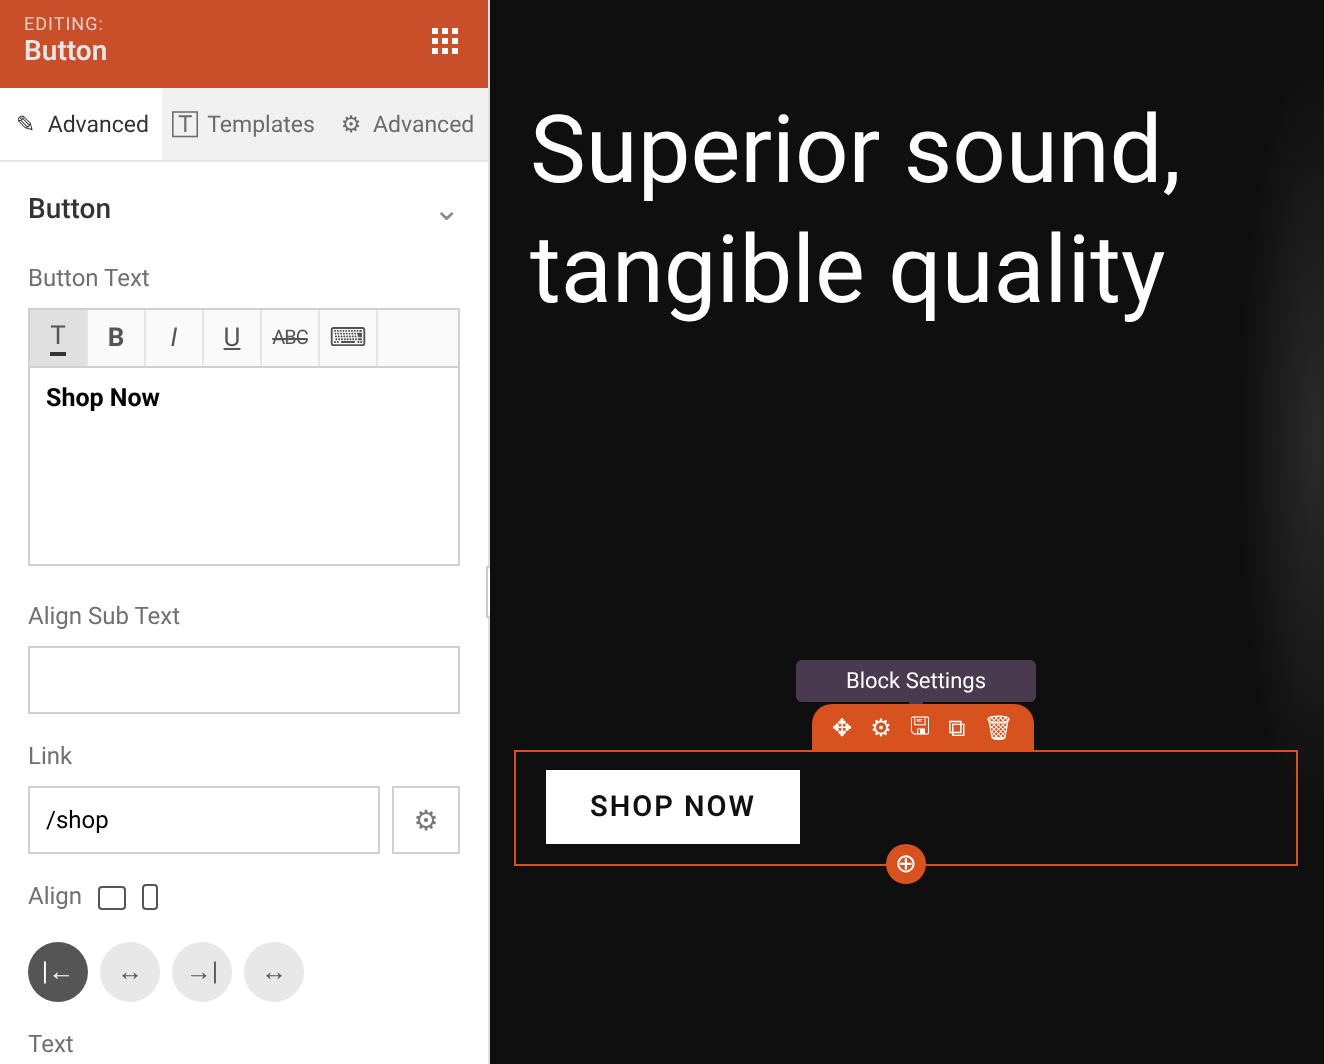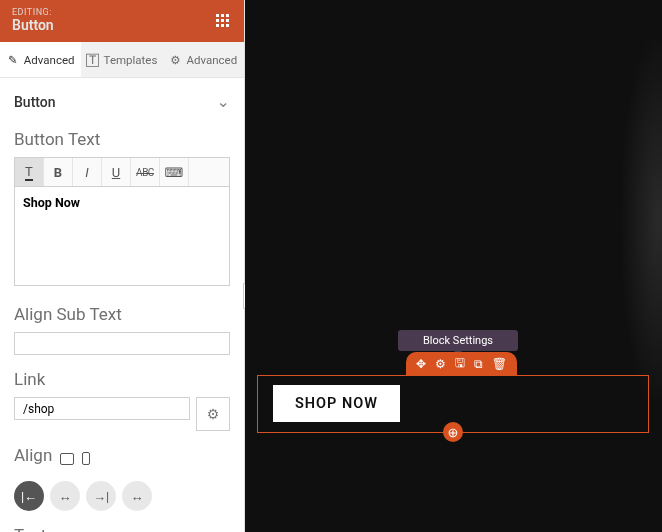--- a/index.html
+++ b/index.html
@@ -12,28 +12,28 @@
 .grid-icon{position:absolute;right:12px;top:14px;width:16px;height:16px;display:grid;grid-template-columns:repeat(3,3px);grid-template-rows:repeat(3,3px);gap:2px}
 .grid-icon span{background:#fff;width:3px;height:3px}
 .tabs{display:flex;background:#f1f1f1;height:38px;border-bottom:1px solid #e5e5e5}
 .tab{flex:1;display:flex;align-items:center;justify-content:center;gap:5px;font-size:11.5px;color:#6b6b6b;cursor:pointer}
 .tab.active{background:#fff;color:#333}
 .tab-ico{width:12px;height:12px;display:inline-flex;align-items:center;justify-content:center}
 .panel{padding:14px 14px 0;overflow:hidden}
 .sec-head{display:flex;justify-content:space-between;align-items:center;margin-bottom:18px;cursor:pointer}
 .sec-head h3{font-size:14px;font-weight:500;color:#333}
 .chev{color:#888}
-.lbl{font-size:17px;color:#707070;margin-bottom:8px;display:block}
+.lbl{font-size:12px;color:#707070;margin-bottom:8px;display:block}
 .rte-toolbar{display:flex;border:1px solid #d0d0d0;border-bottom:none;background:#fafafa}
 .rte-btn{width:29px;height:28px;display:flex;align-items:center;justify-content:center;font-size:13px;color:#555;cursor:pointer;border-right:1px solid #e5e5e5;font-family:Georgia,serif}
 .rte-btn.active{background:#e0e0e0}
 .rte-btn.strike{text-decoration:line-through;font-size:10px;letter-spacing:-0.5px}
 .rte-area{width:100%;height:100px;border:1px solid #d0d0d0;resize:none;padding:8px;font-size:12.5px;font-weight:700;font-family:inherit;outline:none}
 .field-gap{height:14px}
-.txt-input{width:100%;height:23px;border:1px solid #d0d0d0;padding:0 8px;font-size:12px;outline:none}
+.txt-input{width:100%;height:34px;border:1px solid #d0d0d0;padding:0 8px;font-size:12px;outline:none}
 .link-row{display:flex;gap:6px}
 .link-row .txt-input{flex:1}
 .gear-btn{width:34px;height:34px;border:1px solid #d0d0d0;display:flex;align-items:center;justify-content:center;color:#777;cursor:pointer;font-size:14px}
 .lbl-row{display:flex;align-items:flex-end;gap:8px;margin-bottom:16px}
 .dev-ico{width:14px;height:12px;border:1.5px solid #555;border-radius:2px;display:inline-block}
 .dev-ico.phone{width:8px;height:13px}
 .align-row{display:flex;gap:6px}
 .align-btn{width:30px;height:30px;border-radius:50%;background:#e8e8e8;display:flex;align-items:center;justify-content:center;cursor:pointer;font-size:13px;color:#555}
 .align-btn.active{background:#555;color:#fff}
 .canvas{flex:1;background:#0f0f0f;position:relative;overflow:hidden}
@@ -142,20 +142,21 @@
 
     <div class="field-gap"></div>
     <label class="lbl">Text</label>
   </div>
 </div>
 
 <div class="edge-handle">‹</div>
 
 <div class="canvas">
   <div class="img-hint"></div>
+  <div class="hero-text">Superior sound, tangible quality</div>
   <div class="sel-frame">
     <div class="tooltip">Block Settings</div>
     <div class="toolbar-tab">
       <span class="tb-ico">✥</span>
       <span class="tb-ico">⚙</span>
       <span class="tb-ico">🖫</span>
       <span class="tb-ico">⧉</span>
       <span class="tb-ico">🗑</span>
     </div>
     <div class="shop-btn">SHOP NOW</div>

